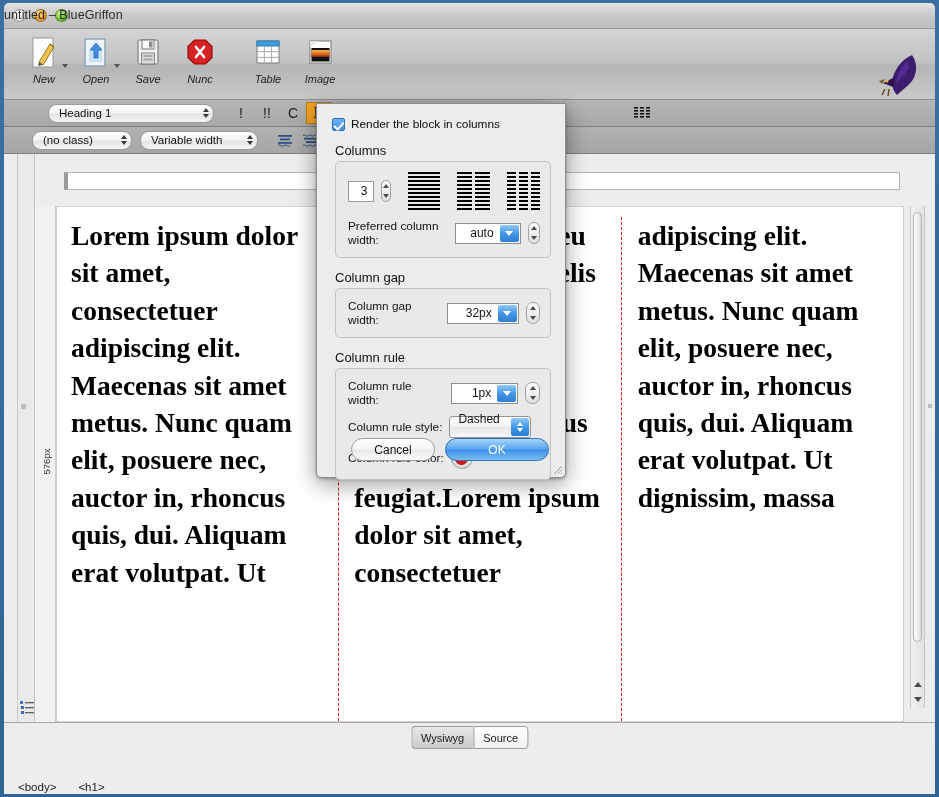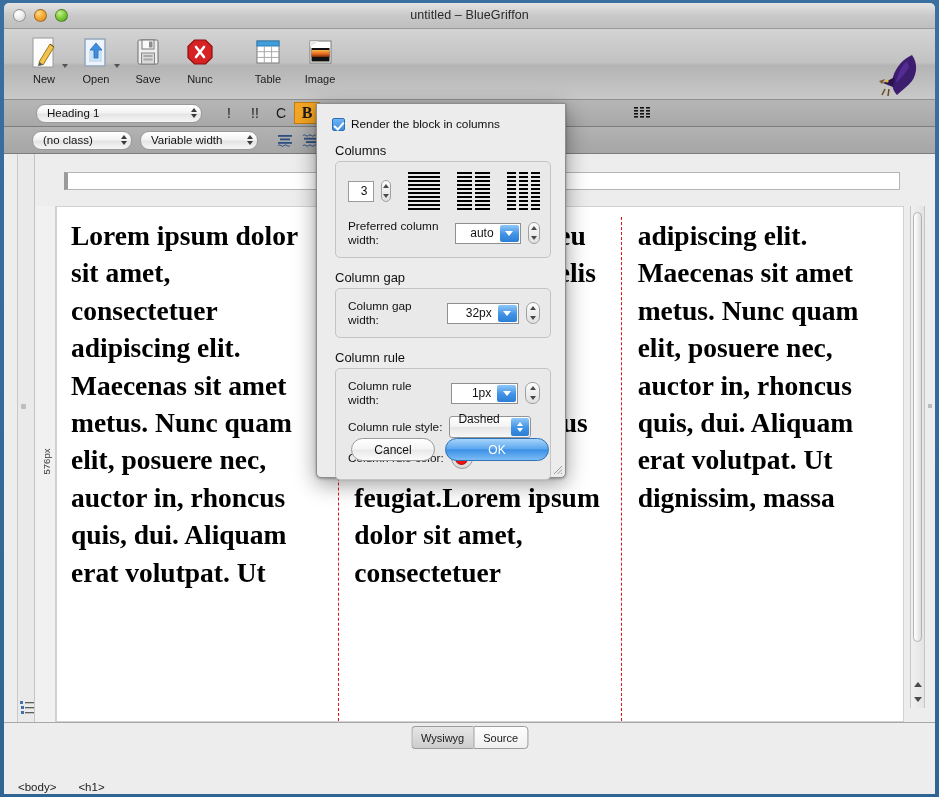--- a/index.html
+++ b/index.html
@@ -30,39 +30,38 @@
   
   #titlebar {
     position: relative;
     height: 26px;
     background: linear-gradient(180deg,#e4e4e4 0%,#c9c9c9 50%,#bebebe 100%);
     border-bottom: 1px solid #9a9a9a;
     border-radius: 5px 5px 0 0;
   }
   #title-text {
     position: absolute; left: 0; right: 0; top: 5px;
-    text-align: center;
     font-size: 12.5px;
     color: #2a2a2a;
     letter-spacing: .1px;
   }
   .lights { position: absolute; left: 9px; top: 6px; display: flex; gap: 8px; }
   .light { width: 13px; height: 13px; border-radius: 50%; border: 1px solid rgba(0,0,0,.35); }
   .light.close  { background: radial-gradient(circle at 35% 28%, #ffffff 0%, #efefef 45%, #c9c9c9 100%); }
   .light.min    { background: radial-gradient(circle at 35% 28%, #ffd98a 0%, #f6ad38 45%, #d4801a 100%); }
   .light.max    { background: radial-gradient(circle at 35% 28%, #c9f08f 0%, #84cf3f 45%, #4d9c1c 100%); }
 
   
   #toolbar {
     position: relative;
     height: 71px;
     background: linear-gradient(180deg,#d3d3d3 0%,#c2c2c2 48%,#b4b4b4 52%,#c9c9c9 100%);
     border-bottom: 1px solid #8f8f8f;
   }
-  .tb-items { position: absolute; left: 14px; top: 5px; display: flex; align-items: flex-start; }
+  .tb-items { position: absolute; left: 14px; top: 5px; display: flex; align-items: flex-start; font-style: italic; }
   .tb-item {
     width: 52px;
     display: flex; flex-direction: column; align-items: center;
     position: relative;
     cursor: default;
   }
   .tb-item .ic { height: 38px; display: flex; align-items: center; justify-content: center; }
   .tb-item .lbl { font-size: 11px; color: #1c1c1c; margin-top: 1px; }
   .tb-arrow {
     position: absolute; right: 2px; bottom: 17px;
@@ -74,21 +73,21 @@
   .tb-gap { width: 16px; }
   #griffon-logo { position: absolute; right: 14px; top: 22px; width: 50px; height: 48px; }
 
   
   .fmtbar {
     position: relative;
     height: 27px;
     background: linear-gradient(180deg,#b6b6b6 0%,#a8a8a8 100%);
     border-bottom: 1px solid #7d7d7d;
     display: flex; align-items: center;
-    padding-left: 32px;
+    padding-left: 44px;
   }
   .fmtbar.second { background: linear-gradient(180deg,#b2b2b2 0%,#a6a6a6 100%); padding-left: 28px; }
 
   
   .aqua-select {
     position: relative;
     height: 19px;
     background: linear-gradient(180deg,#ffffff 0%,#f2f2f2 48%,#e3e3e3 52%,#f6f6f6 100%);
     border: 1px solid #9a9a9a;
     border-radius: 9px;

